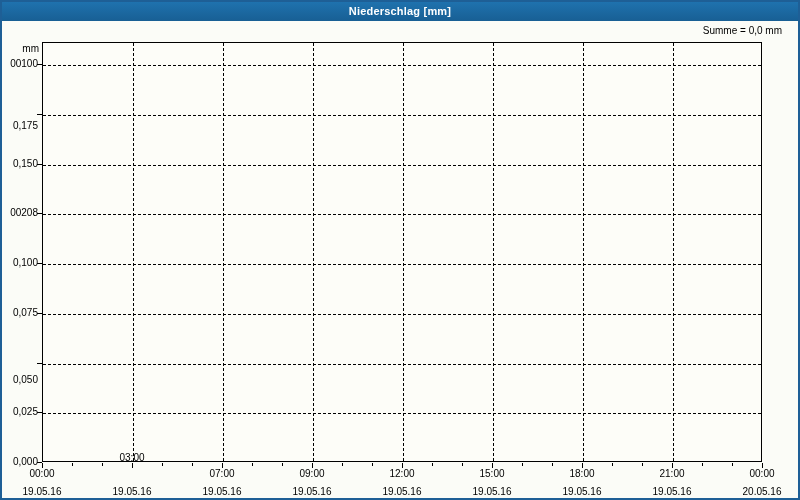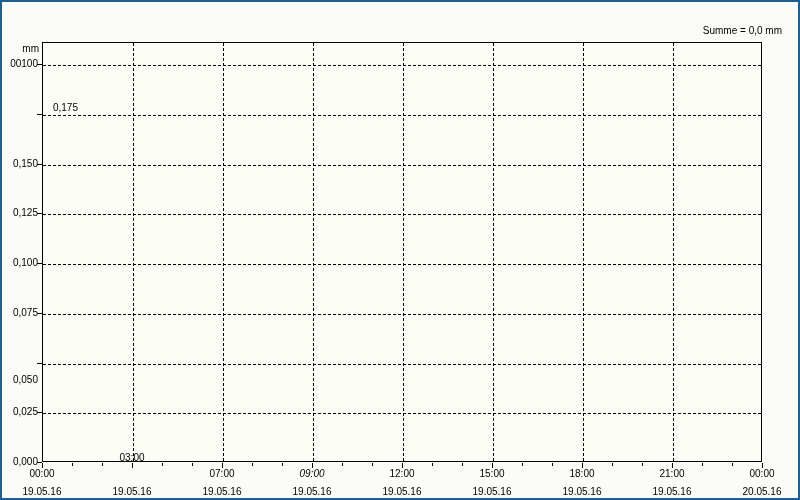--- a/index.html
+++ b/index.html
@@ -31,20 +31,23 @@
   .y-tick{position:absolute;width:5px;height:1px;background:#000;}
   .x-tick-major{position:absolute;width:1px;height:5px;background:#000;}
   .x-tick-minor{position:absolute;width:1px;height:3px;background:#000;}
   .y-label{position:absolute;width:36px;height:12px;line-height:12px;text-align:right;font-size:10px;color:#000;}
   .x-time-label,.x-date-label{position:absolute;width:64px;height:12px;line-height:12px;text-align:center;font-size:10px;color:#000;}
 </style>
 </head>
 <body>
 
 <div id="window">
+  <div id="titlebar">
+    <span>Niederschlag [mm]</span>
+  </div>
   <div id="sum-annotation">Summe = 0,0 mm</div>
   <div id="y-unit-label">mm</div>
   <div id="plot">
       <div class="h-grid" style="top: 22px;"></div>
       <div class="h-grid" style="top: 72px;"></div>
       <div class="h-grid" style="top: 122px;"></div>
       <div class="h-grid" style="top: 171px;"></div>
       <div class="h-grid" style="top: 221px;"></div>
       <div class="h-grid" style="top: 271px;"></div>
       <div class="h-grid" style="top: 321px;"></div>
@@ -52,35 +55,35 @@
       <div class="v-grid" style="left: 90px;"></div>
       <div class="v-grid" style="left: 180px;"></div>
       <div class="v-grid" style="left: 270px;"></div>
       <div class="v-grid" style="left: 360px;"></div>
       <div class="v-grid" style="left: 450px;"></div>
       <div class="v-grid" style="left: 540px;"></div>
       <div class="v-grid" style="left: 630px;"></div>
     </div>
   <div id="axis-layer">
       <div class="y-label" style="left: 0px; top: 56px;">00100</div>
-      <div class="y-label" style="left: 0px; top: 100px; padding-left: 40px;">0,175</div>
+      <div class="y-label" style="left: 0px; top: 118px;">0,175</div>
       <div class="y-label" style="left: 0px; top: 156px;">0,150</div>
-      <div class="y-label" style="left: 0px; top: 205px;">0,125</div>
+      <div class="y-label" style="left: 0px; top: 205px;">00208</div>
       <div class="y-label" style="left: 0px; top: 255px;">0,100</div>
       <div class="y-label" style="left: 0px; top: 305px;">0,075</div>
       <div class="y-label" style="left: 0px; top: 372px;">0,050</div>
       <div class="y-label" style="left: 0px; top: 404px;">0,025</div>
       <div class="y-label" style="left: 0px; top: 454px;">0,000</div>
       <div class="x-time-label" style="left: 8px; top: 466px;">00:00</div>
       <div class="x-date-label" style="left: 8px; top: 484px;">19.05.16</div>
       <div class="x-time-label" style="left: 98px; top: 450px;">03:00</div>
       <div class="x-date-label" style="left: 98px; top: 484px;">19.05.16</div>
       <div class="x-time-label" style="left: 188px; top: 466px;">07:00</div>
       <div class="x-date-label" style="left: 188px; top: 484px;">19.05.16</div>
-      <div class="x-time-label" style="left: 278px; top: 466px; font-style: italic;">09:00</div>
+      <div class="x-time-label" style="left: 278px; top: 466px;">09:00</div>
       <div class="x-date-label" style="left: 278px; top: 484px;">19.05.16</div>
       <div class="x-time-label" style="left: 368px; top: 466px;">12:00</div>
       <div class="x-date-label" style="left: 368px; top: 484px;">19.05.16</div>
       <div class="x-time-label" style="left: 458px; top: 466px;">15:00</div>
       <div class="x-date-label" style="left: 458px; top: 484px;">19.05.16</div>
       <div class="x-time-label" style="left: 548px; top: 466px;">18:00</div>
       <div class="x-date-label" style="left: 548px; top: 484px;">19.05.16</div>
       <div class="x-time-label" style="left: 638px; top: 466px;">21:00</div>
       <div class="x-date-label" style="left: 638px; top: 484px;">19.05.16</div>
       <div class="x-time-label" style="left: 728px; top: 466px;">00:00</div>

